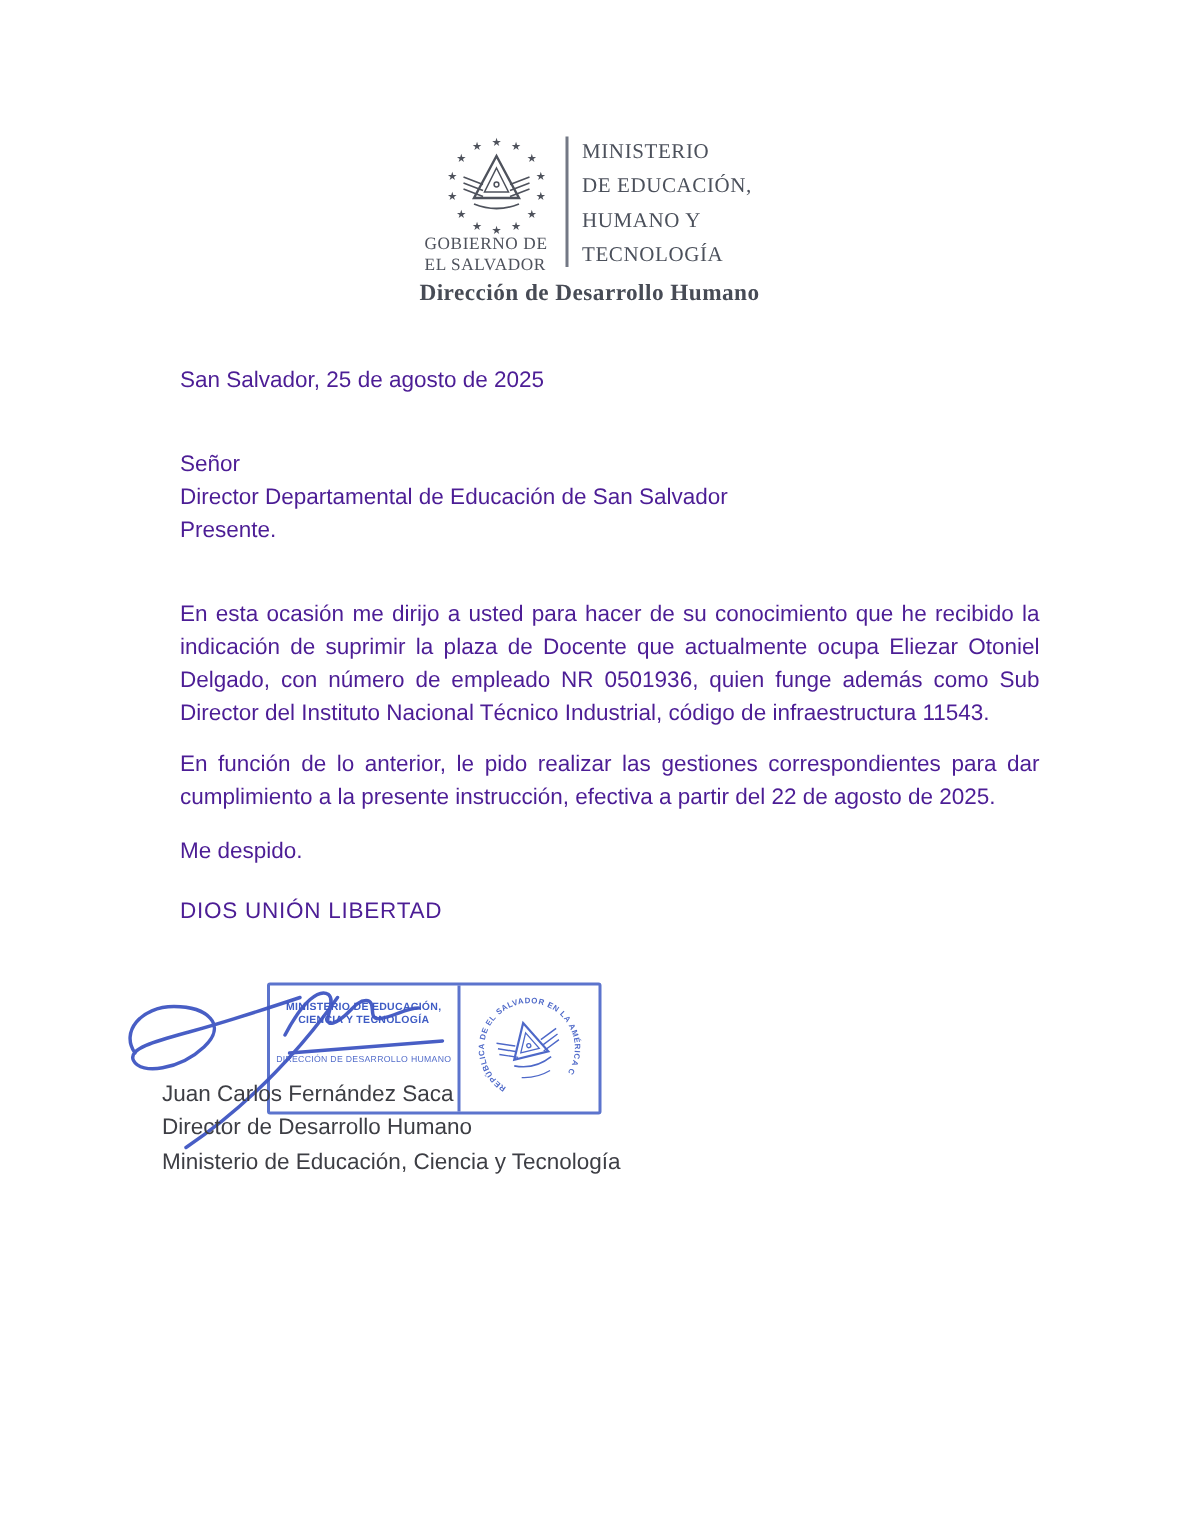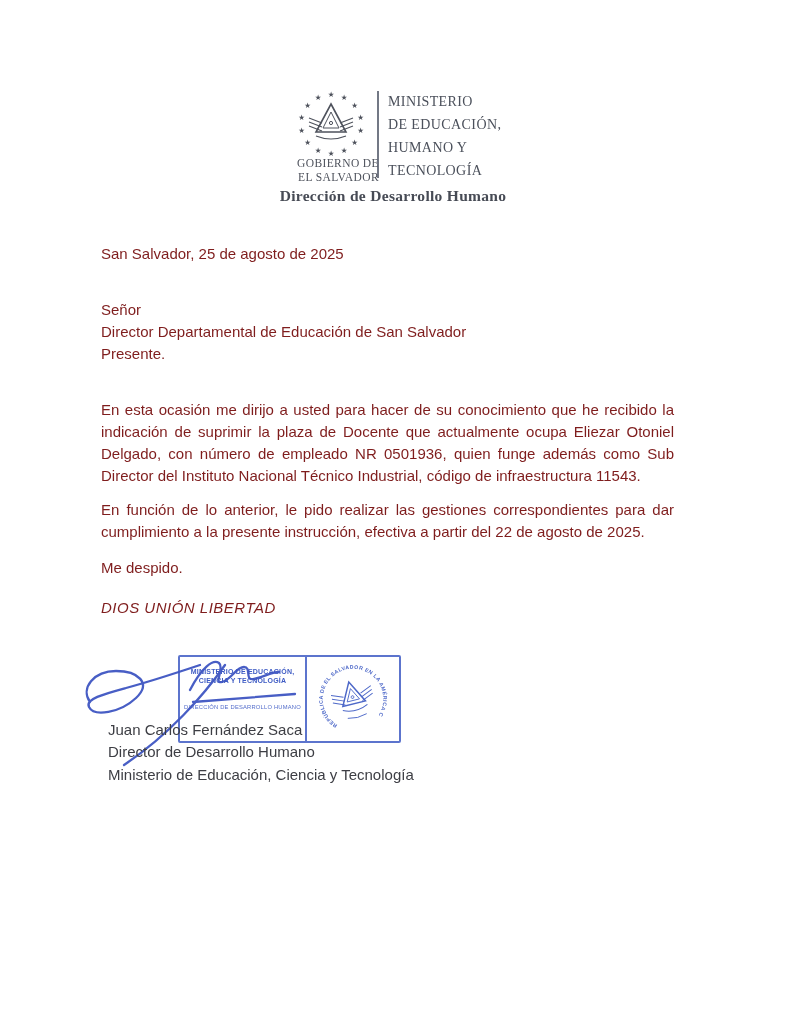--- a/index.html
+++ b/index.html
@@ -5,46 +5,46 @@
   * { margin:0; padding:0; box-sizing:border-box; }
   html,body { background:#e8e8e8; }
   .page {
     position:relative; width:786px; height:1024px; margin:0 auto;
     background:#ffffff; overflow:hidden;
     font-family:"Liberation Sans", sans-serif; color:#3d3e44;
   }
   
   .emblem-svg { position:absolute; left:289px; top:86px; }
   .gov-label {
-    position:absolute; left:283px; top:157px; width:96px; text-align:right;
+    position:absolute; left:283px; top:157px; width:96px; text-align:left;
     font-family:"Liberation Serif", serif; font-size:11.5px; line-height:13.5px;
     color:#4e525c; letter-spacing:.4px;
   }
   .header-divider {
     position:absolute; left:377px; top:91px; width:2px; height:87px;
     background:#5a6070; opacity:.85;
   }
   .ministry-title {
     position:absolute; left:388px; top:90px;
     font-family:"Liberation Serif", serif; font-size:14px; line-height:23px;
     color:#4b505b; letter-spacing:.4px;
   }
   .dept-subtitle {
     position:absolute; left:0; top:187px; width:786px; text-align:center;
     font-family:"Liberation Serif", serif; font-size:15.5px; font-weight:600;
     color:#474b55; letter-spacing:.3px;
   }
   
-  .txt { position:absolute; left:101px; font-size:15px; line-height:22px; color:#7f1d1d; }
+  .txt { position:absolute; left:120px; font-size:15px; line-height:22px; color:#4c1d95; }
   .date-line   { top:243px; }
   .recipient   { top:299px; }
   .para1       { top:399px; width:573px; text-align:justify; }
   .para2       { top:499px; width:573px; text-align:justify; }
   .closing     { top:557px; }
-  .motto       { top:597px; letter-spacing:.5px;font-style:italic; }
+  .motto       { top:597px; letter-spacing:.5px; }
   
   .stamp {
     position:absolute; left:178px; top:655px; width:223px; height:88px;
     border:2px solid rgba(63,92,196,.85); border-radius:2px;
     display:flex; z-index:1; color:#3f5cc4;
   }
   .stamp-left {
     width:125px; text-align:center; padding-top:10px;
   }
   .stamp-l1 { font-size:7px; font-weight:bold; letter-spacing:.2px; line-height:9px; }

